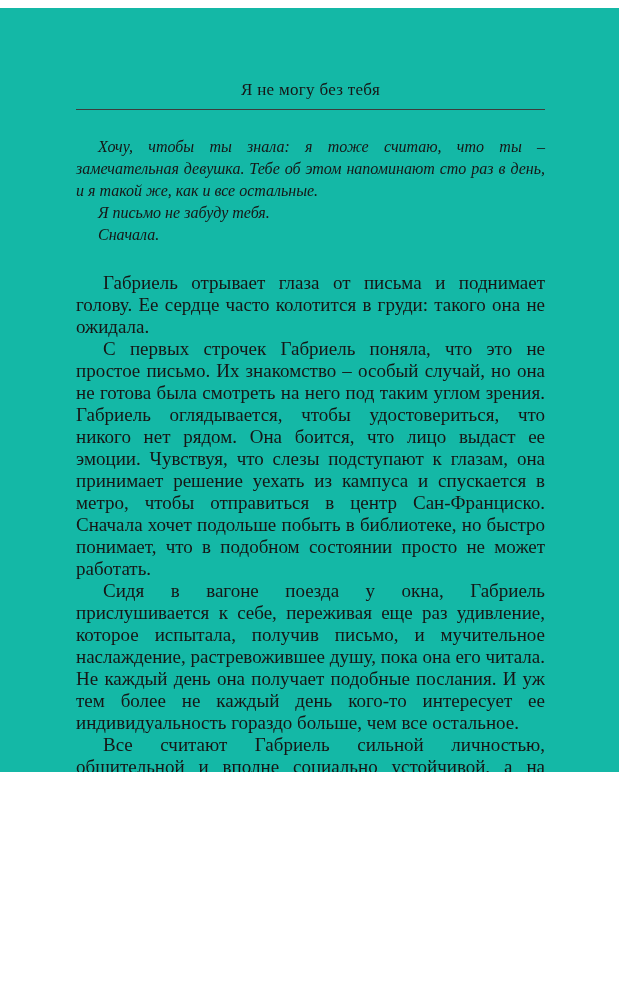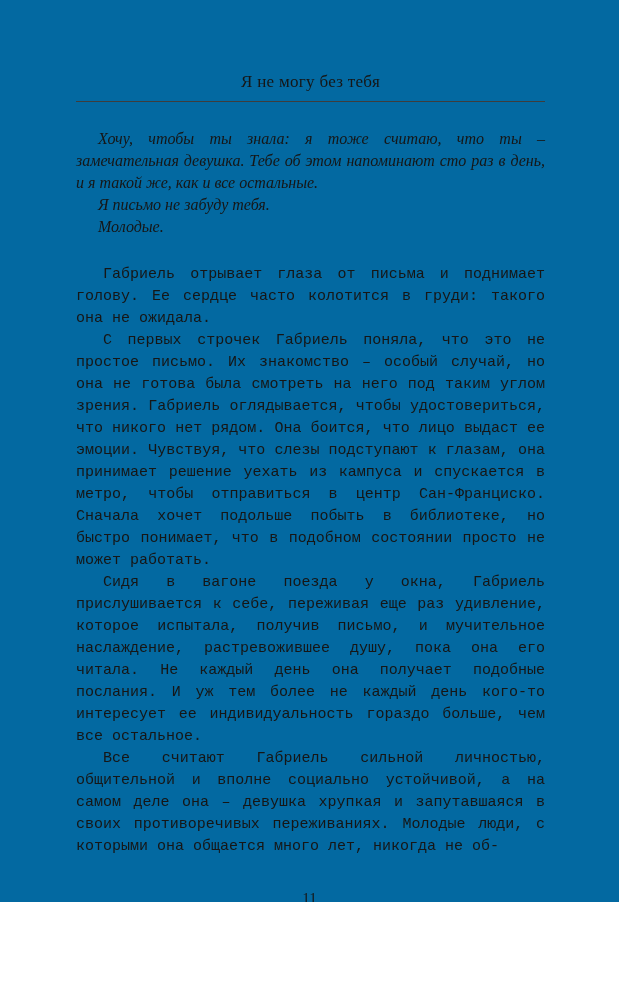--- a/index.html
+++ b/index.html
@@ -3,23 +3,23 @@
 <meta charset="utf-8">
 <style>
   html, body {
     margin: 0;
     padding: 0;
     background: #ffffff;
   }
   .page {
     position: relative;
     width: 619px;
-    height: 902px;
-    margin: 0 auto;
-    background: #0369a1;
+    height: 764px;
+    margin: 8px auto;
+    background: #14b8a6;
     box-sizing: border-box;
     padding: 72px 74px 0 76px;
     font-family: "Liberation Serif", "DejaVu Serif", serif;
     color: #161616;
     overflow: hidden;
   }
   .running-title {
     text-align: center;
     font-size: 17px;
     line-height: 20px;
@@ -36,24 +36,23 @@
     font-size: 16px;
     line-height: 22px;
     text-align: justify;
   }
   .letter p {
     margin: 0;
     text-indent: 22px;
   }
   .body-text {
     margin-top: 26px;
-    font-size: 15px;
+    font-size: 19px;
     line-height: 22px;
     text-align: justify;
-    font-family: Liberation Mono, monospace;
   }
   .body-text p {
     margin: 0;
     text-indent: 27px;
   }
   .page-number {
     position: absolute;
     left: 0;
     right: 0;
     top: 890px;
@@ -68,21 +67,21 @@
 <div class="page">
 
   <header>
     <div class="running-title">Я не могу без тебя</div>
     <div class="header-rule"></div>
   </header>
 
   <section class="letter">
     <p>Хочу, чтобы ты знала: я тоже считаю, что ты – замечательная девушка. Тебе об этом напоминают сто раз в день, и я такой же, как и все остальные.</p>
     <p>Я письмо не забуду тебя.</p>
-    <p>Молодые.</p>
+    <p>Сначала.</p>
   </section>
 
   <section class="body-text">
     <p>Габриель отрывает глаза от письма и поднимает голову. Ее сердце часто колотится в груди: такого она не ожидала.</p>
     <p>С первых строчек Габриель поняла, что это не простое письмо. Их знакомство – особый случай, но она не готова была смотреть на него под таким углом зрения. Габриель оглядывается, чтобы удостовериться, что никого нет рядом. Она боится, что лицо выдаст ее эмоции. Чувствуя, что слезы подступают к глазам, она принимает решение уехать из кампуса и спускается в метро, чтобы отправиться в центр Сан-Франциско. Сначала хочет подольше побыть в библиотеке, но быстро понимает, что в подобном состоянии просто не может работать.</p>
     <p>Сидя в вагоне поезда у окна, Габриель прислушивается к себе, переживая еще раз удивление, которое испытала, получив письмо, и мучительное наслаждение, растревожившее душу, пока она его читала. Не каждый день она получает подобные послания. И уж тем более не каждый день кого-то интересует ее индивидуальность гораздо больше, чем все остальное.</p>
     <p>Все считают Габриель сильной личностью, общительной и вполне социально устойчивой, а на самом деле она – девушка хрупкая и запутавшаяся в своих противоречивых переживаниях. Молодые люди, с которыми она общается много лет, никогда не об-</p>
   </section>
 
   <footer>

